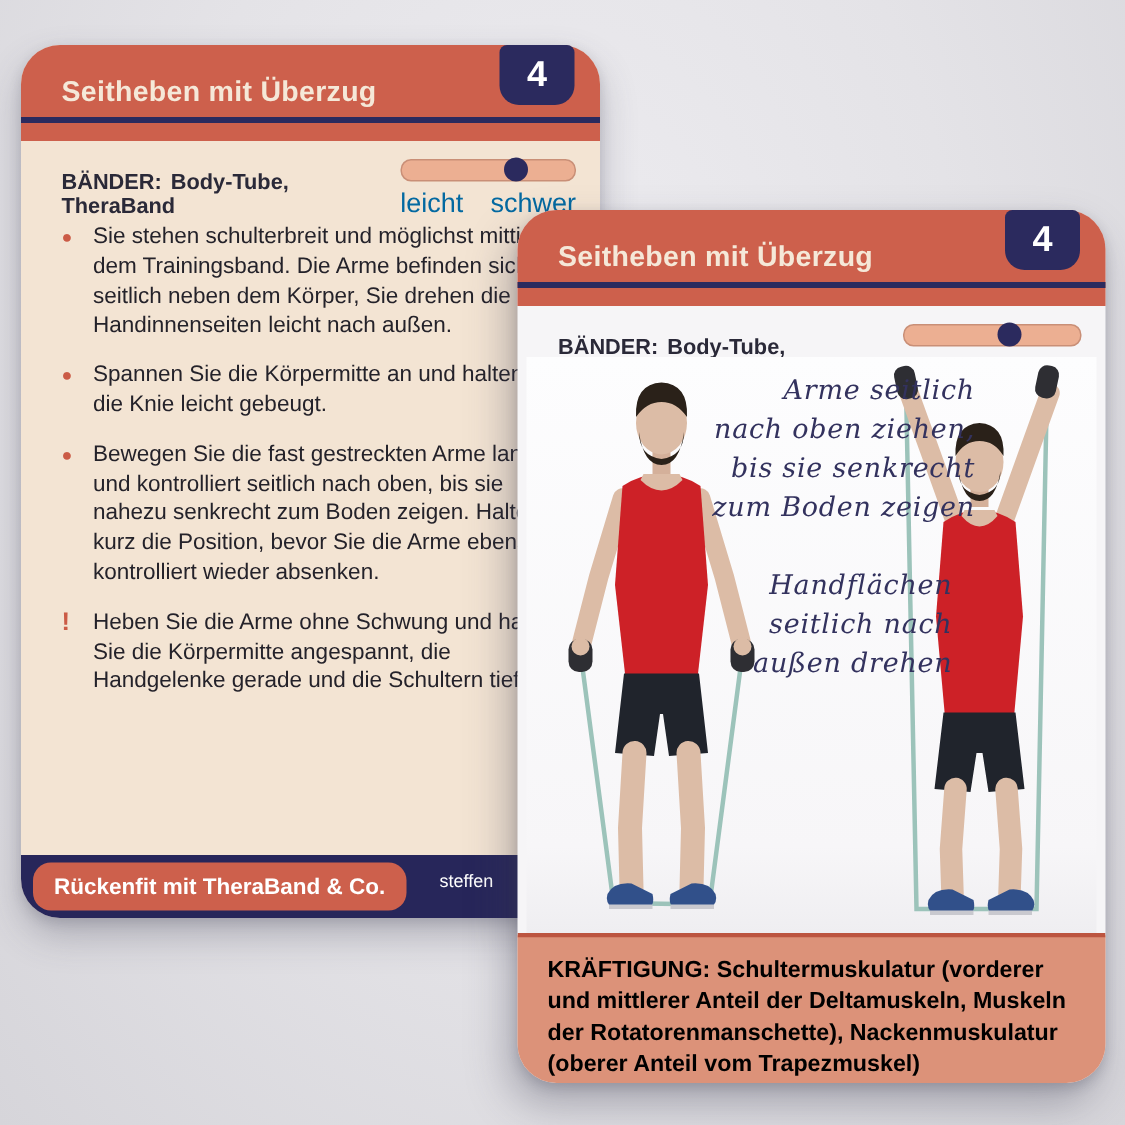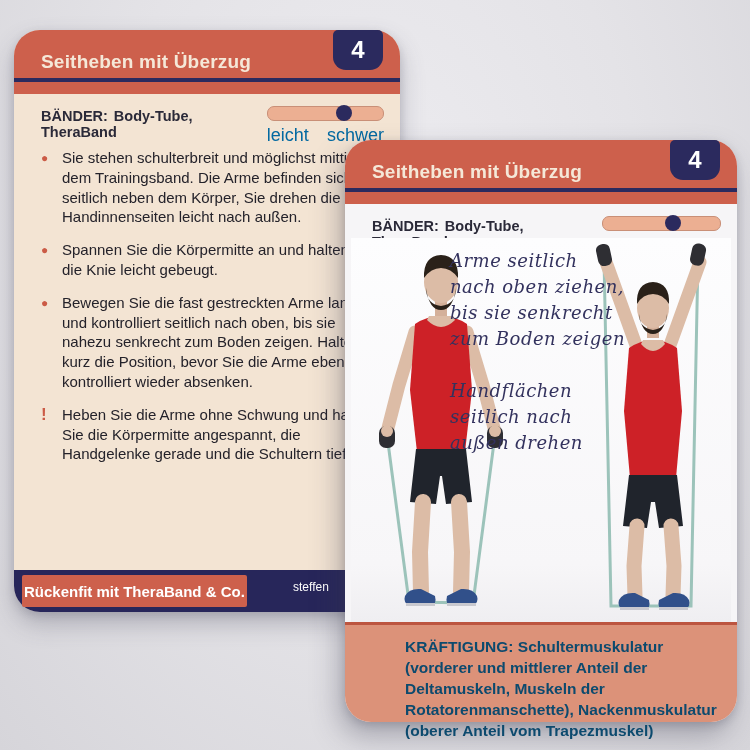--- a/index.html
+++ b/index.html
@@ -19,59 +19,59 @@
 
   .card-header{position:absolute;left:0;top:0;right:0;height:64px;background:#cd604c;
     border-radius:26px 26px 0 0;display:flex;align-items:center;}
   .card-title{color:#f5e8d8;font-weight:bold;font-size:19px;padding-left:27px;letter-spacing:.2px;}
   .num-box{position:absolute;top:0;right:17px;width:50px;height:40px;background:#2b2a5e;
     border-radius:5px 5px 13px 13px;display:flex;align-items:center;justify-content:center;
     color:#ffffff;font-weight:bold;font-size:24px;}
   .header-rule{position:absolute;left:0;top:48px;right:0;height:4px;background:#2b2a5e;}
 
   .bands-row{position:absolute;left:0;right:0;top:62px;padding:14px 16px 0 27px;
-    display:flex;justify-content:space-between;align-items:flex-start;}
+    display:flex;justify-content:space-between;align-items:flex-end;}
   .bands-text{font-size:14.5px;font-weight:bold;color:#2a2938;padding-top:2px;}
   .bands-text .lbl{margin-right:6px;}
   .slider-block{width:120px;}
   .slider-bar{position:relative;height:13px;background:#ecaf92;border:1px solid #c98f77;
     border-radius:7px;}
   .slider-knob{position:absolute;top:-2px;width:16px;height:16px;border-radius:50%;
     background:#2b2a5e;left:calc(66% - 8px);}
   .slider-labels{display:flex;justify-content:space-between;font-size:18px;color:#0369a1;margin-top:4px;}
 
   
   .bullets{position:absolute;left:27px;right:12px;top:118px;}
   .bullet-row{display:flex;margin-bottom:13px;}
   .bullet-marker{width:21px;flex:0 0 21px;color:#cb5b46;font-size:12px;line-height:20px;}
   .bullet-marker.excl{font-size:17px;font-weight:bold;line-height:19px;}
   .bullet-text{font-size:15px;line-height:1.32;color:#24222a;}
 
   .back-footer{position:absolute;left:0;right:0;bottom:0;height:42px;background:#27265a;
     border-radius:0 0 26px 26px;}
-  .footer-pill{position:absolute;left:8px;top:5px;height:32px;background:#cd604c;border-radius:2px;
-    display:flex;align-items:center;padding:0 2px;color:#ffffff;font-weight:bold;font-size:15px;}
+  .footer-pill{position:absolute;left:8px;top:5px;height:32px;background:#cd604c;border-radius:12px;
+    display:flex;align-items:center;padding:0 14px;color:#ffffff;font-weight:bold;font-size:15px;}
   .footer-brand{position:absolute;left:279px;top:10px;color:#ffffff;font-size:12px;}
 
   
   .photo-zone{position:absolute;left:6px;right:6px;top:98px;height:384px;
     background:linear-gradient(#fdfdfe 0%, #f7f6f8 85%, #efeef1 100%);}
   .annotation{position:absolute;color:#33325e;font-family:"DejaVu Serif", serif;
-    font-style:italic;font-size:18px;line-height:1.45;text-align:left;white-space:pre-line;
+    font-style:italic;font-size:18px;line-height:1.45;text-align:right;white-space:pre-line;
     letter-spacing:.5px;z-index:3;}
   #annotation-1{left:105px;top:108px;width:200px;}
   #annotation-2{left:105px;top:238px;width:185px;}
   .figure{position:absolute;z-index:2;}
   #figure-start{left:12px;top:100px;width:168px;height:378px;}
   #figure-end{left:234px;top:96px;width:150px;height:386px;}
 
   .front-footer{position:absolute;left:0;right:0;bottom:0;height:100px;background:#dc9279;
     border-top:3px solid #bc5540;border-radius:0 0 26px 26px;box-sizing:border-box;
     padding:11px 18px 0 20px;}
-  .front-footer-text{font-size:15.5px;font-weight:bold;color:#0c4a6e;line-height:1.36;margin-left:40px;}
+  .front-footer-text{font-size:15.5px;font-weight:bold;color:#000000;line-height:1.36;}
 </style>
 </head>
 <body>
 
 <div class="card" id="back-card">
   <div class="card-header">
     <span class="card-title">Seitheben mit Überzug</span>
   </div>
   <div class="num-box">4</div>
   <div class="header-rule"></div>

